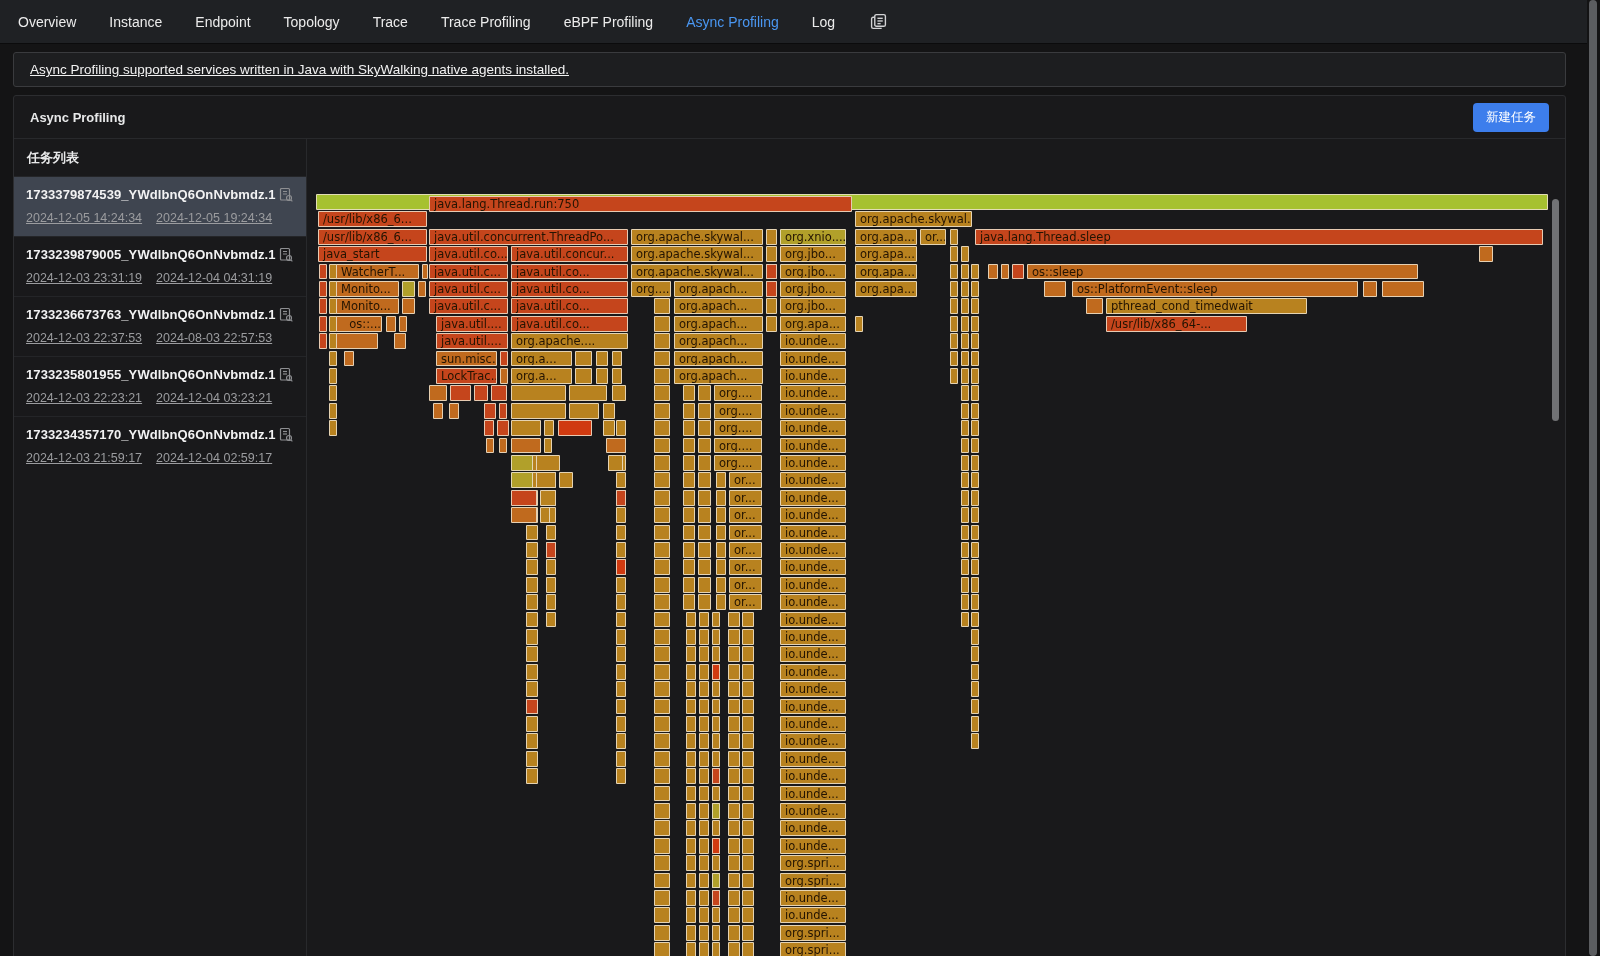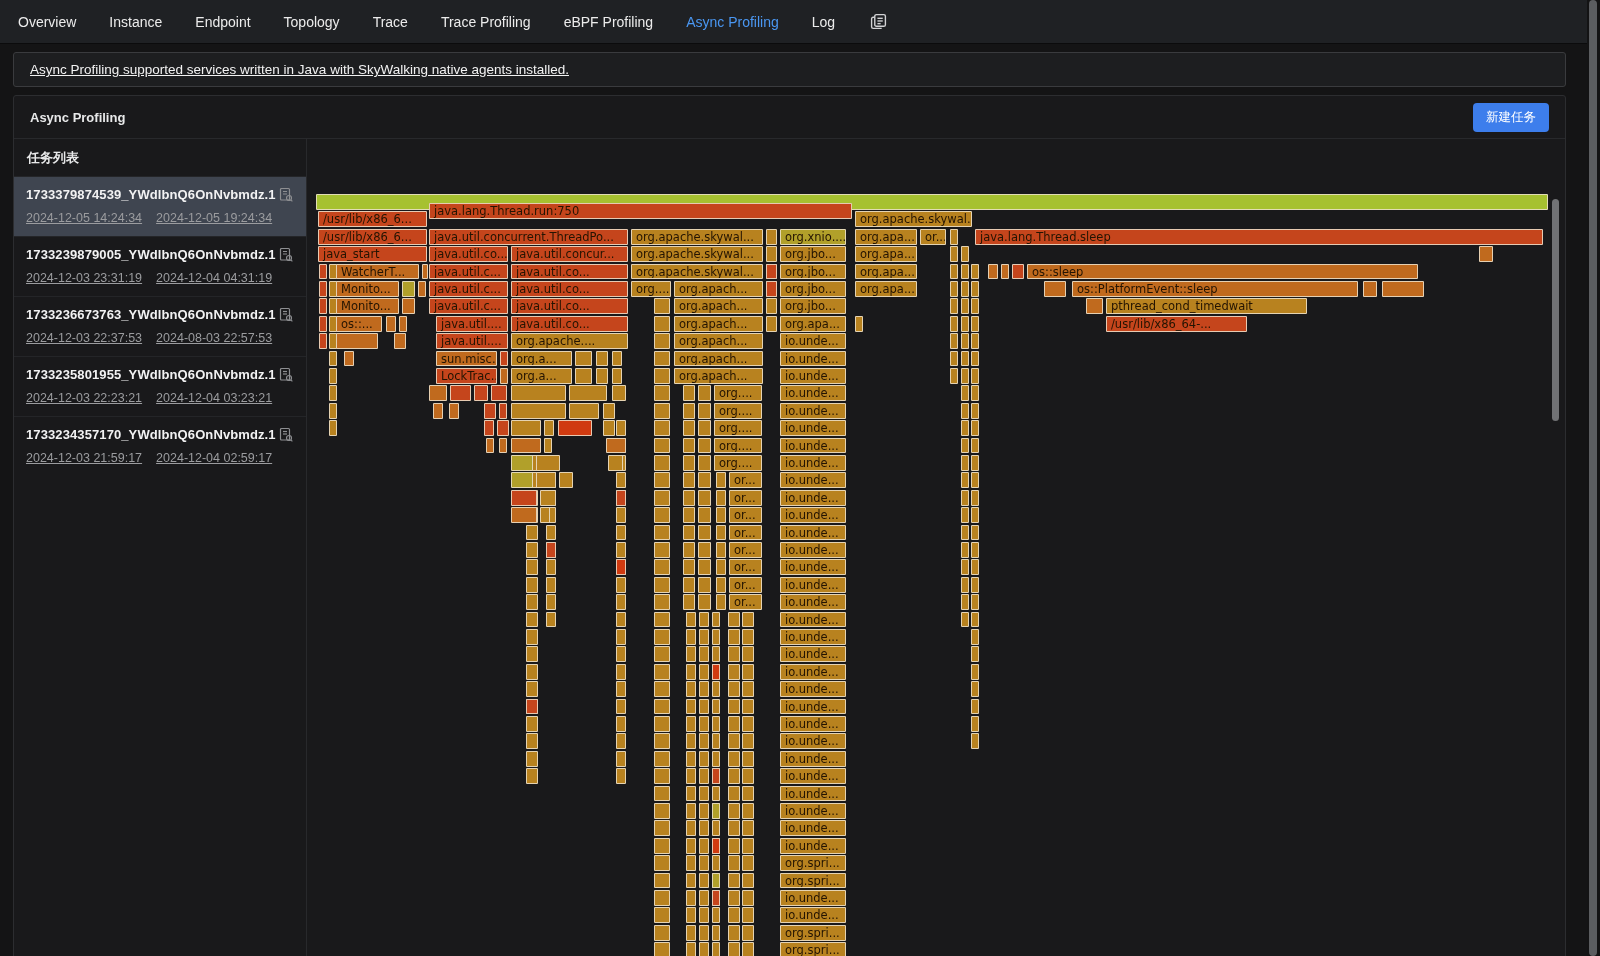--- a/index.html
+++ b/index.html
@@ -542,21 +542,21 @@
             <div class="flame-bar" style="left: 464px; top: 626.4px; width: 66px; height: 15.8px; background: rgb(184, 130, 31);">io.unde...</div>
             <div class="flame-bar" style="left: 464px; top: 643.8px; width: 66px; height: 15.8px; background: rgb(184, 130, 31);">io.unde...</div>
             <div class="flame-bar" style="left: 464px; top: 661.2px; width: 66px; height: 15.8px; background: rgb(184, 130, 31);">org.spri...</div>
             <div class="flame-bar" style="left: 464px; top: 678.6px; width: 66px; height: 15.8px; background: rgb(184, 130, 31);">org.spri...</div>
             <div class="flame-bar" style="left: 464px; top: 696px; width: 66px; height: 15.8px; background: rgb(184, 130, 31);">io.unde...</div>
             <div class="flame-bar" style="left: 464px; top: 713.4px; width: 66px; height: 15.8px; background: rgb(184, 130, 31);">io.unde...</div>
             <div class="flame-bar" style="left: 464px; top: 730.8px; width: 66px; height: 15.8px; background: rgb(184, 130, 31);">org.spri...</div>
             <div class="flame-bar" style="left: 464px; top: 748.2px; width: 66px; height: 15.8px; background: rgb(184, 130, 31);">org.spri...</div>
             <div class="flame-bar" style="left: 0px; top: 0px; width: 1232px; height: 15.8px; background: rgb(166, 193, 48);"></div>
             <div class="flame-bar" style="left: 2px; top: 17.4px; width: 109px; height: 15.8px; background: rgb(197, 69, 28);">/usr/lib/x86_6...</div>
-            <div class="flame-bar" style="left: 113px; top: 9px; width: 423px; height: 15.8px; background: rgb(197, 69, 28);">java.lang.Thread.run:750</div>
+            <div class="flame-bar" style="left: 113px; top: 2px; width: 423px; height: 15.8px; background: rgb(197, 69, 28);">java.lang.Thread.run:750</div>
             <div class="flame-bar" style="left: 539px; top: 17.4px; width: 117px; height: 15.8px; background: rgb(184, 130, 31);">org.apache.skywal...</div>
             <div class="flame-bar" style="left: 2px; top: 34.8px; width: 109px; height: 15.8px; background: rgb(197, 69, 28);">/usr/lib/x86_6...</div>
             <div class="flame-bar" style="left: 113px; top: 34.8px; width: 199px; height: 15.8px; background: rgb(197, 69, 28);">java.util.concurrent.ThreadPo...</div>
             <div class="flame-bar" style="left: 315px; top: 34.8px; width: 132px; height: 15.8px; background: rgb(184, 130, 31);">org.apache.skywal...</div>
             <div class="flame-bar" style="left: 464px; top: 34.8px; width: 66px; height: 15.8px; background: rgb(177, 160, 42);">org.xnio....</div>
             <div class="flame-bar" style="left: 539px; top: 34.8px; width: 62px; height: 15.8px; background: rgb(184, 130, 31);">org.apa...</div>
             <div class="flame-bar" style="left: 604px; top: 34.8px; width: 26px; height: 15.8px; background: rgb(184, 130, 31);">or...</div>
             <div class="flame-bar" style="left: 659px; top: 34.8px; width: 568px; height: 15.8px; background: rgb(197, 69, 28);">java.lang.Thread.sleep</div>
             <div class="flame-bar" style="left: 2px; top: 52.2px; width: 109px; height: 15.8px; background: rgb(197, 69, 28);">java_start</div>
             <div class="flame-bar" style="left: 113px; top: 52.2px; width: 79px; height: 15.8px; background: rgb(197, 69, 28);">java.util.co...</div>
@@ -592,21 +592,21 @@
             <div class="flame-bar" style="left: 1047px; top: 87px; width: 14px; height: 15.8px; background: rgb(192, 106, 30);"></div>
             <div class="flame-bar" style="left: 1066px; top: 87px; width: 42px; height: 15.8px; background: rgb(192, 106, 30);"></div>
             <div class="flame-bar" style="left: 20px; top: 104.4px; width: 63px; height: 15.8px; background: rgb(192, 106, 30);">Monito...</div>
             <div class="flame-bar" style="left: 86px; top: 104.4px; width: 13px; height: 15.8px; background: rgb(192, 106, 30);"></div>
             <div class="flame-bar" style="left: 113px; top: 104.4px; width: 79px; height: 15.8px; background: rgb(197, 69, 28);">java.util.c...</div>
             <div class="flame-bar" style="left: 195px; top: 104.4px; width: 117px; height: 15.8px; background: rgb(197, 69, 28);">java.util.co...</div>
             <div class="flame-bar" style="left: 358px; top: 104.4px; width: 89px; height: 15.8px; background: rgb(184, 130, 31);">org.apach...</div>
             <div class="flame-bar" style="left: 464px; top: 104.4px; width: 66px; height: 15.8px; background: rgb(184, 130, 31);">org.jbo...</div>
             <div class="flame-bar" style="left: 770px; top: 104.4px; width: 17px; height: 15.8px; background: rgb(192, 106, 30);"></div>
             <div class="flame-bar" style="left: 790px; top: 104.4px; width: 201px; height: 15.8px; background: rgb(184, 130, 31);">pthread_cond_timedwait</div>
-            <div class="flame-bar" style="left: 20px; top: 121.8px; width: 46px; height: 15.8px; background: rgb(192, 106, 30);">os::...</div>
+            <div class="flame-bar" style="left: 20px; top: 121.8px; width: 46px; height: 15.8px; background: rgb(192, 106, 30); text-align: right;">os::...</div>
             <div class="flame-bar" style="left: 70px; top: 121.8px; width: 10px; height: 15.8px; background: rgb(192, 106, 30);"></div>
             <div class="flame-bar" style="left: 83px; top: 121.8px; width: 8px; height: 15.8px; background: rgb(192, 106, 30);"></div>
             <div class="flame-bar" style="left: 120px; top: 121.8px; width: 72px; height: 15.8px; background: rgb(197, 69, 28);">java.util....</div>
             <div class="flame-bar" style="left: 195px; top: 121.8px; width: 117px; height: 15.8px; background: rgb(197, 69, 28);">java.util.co...</div>
             <div class="flame-bar" style="left: 358px; top: 121.8px; width: 89px; height: 15.8px; background: rgb(184, 130, 31);">org.apach...</div>
             <div class="flame-bar" style="left: 464px; top: 121.8px; width: 66px; height: 15.8px; background: rgb(184, 130, 31);">org.apa...</div>
             <div class="flame-bar" style="left: 539px; top: 121.8px; width: 8px; height: 15.8px; background: rgb(184, 130, 31);"></div>
             <div class="flame-bar" style="left: 790px; top: 121.8px; width: 141px; height: 15.8px; background: rgb(197, 69, 28);">/usr/lib/x86_64-...</div>
             <div class="flame-bar" style="left: 20px; top: 139.2px; width: 42px; height: 15.8px; background: rgb(192, 106, 30);"></div>
             <div class="flame-bar" style="left: 78px; top: 139.2px; width: 12px; height: 15.8px; background: rgb(192, 106, 30);"></div>

